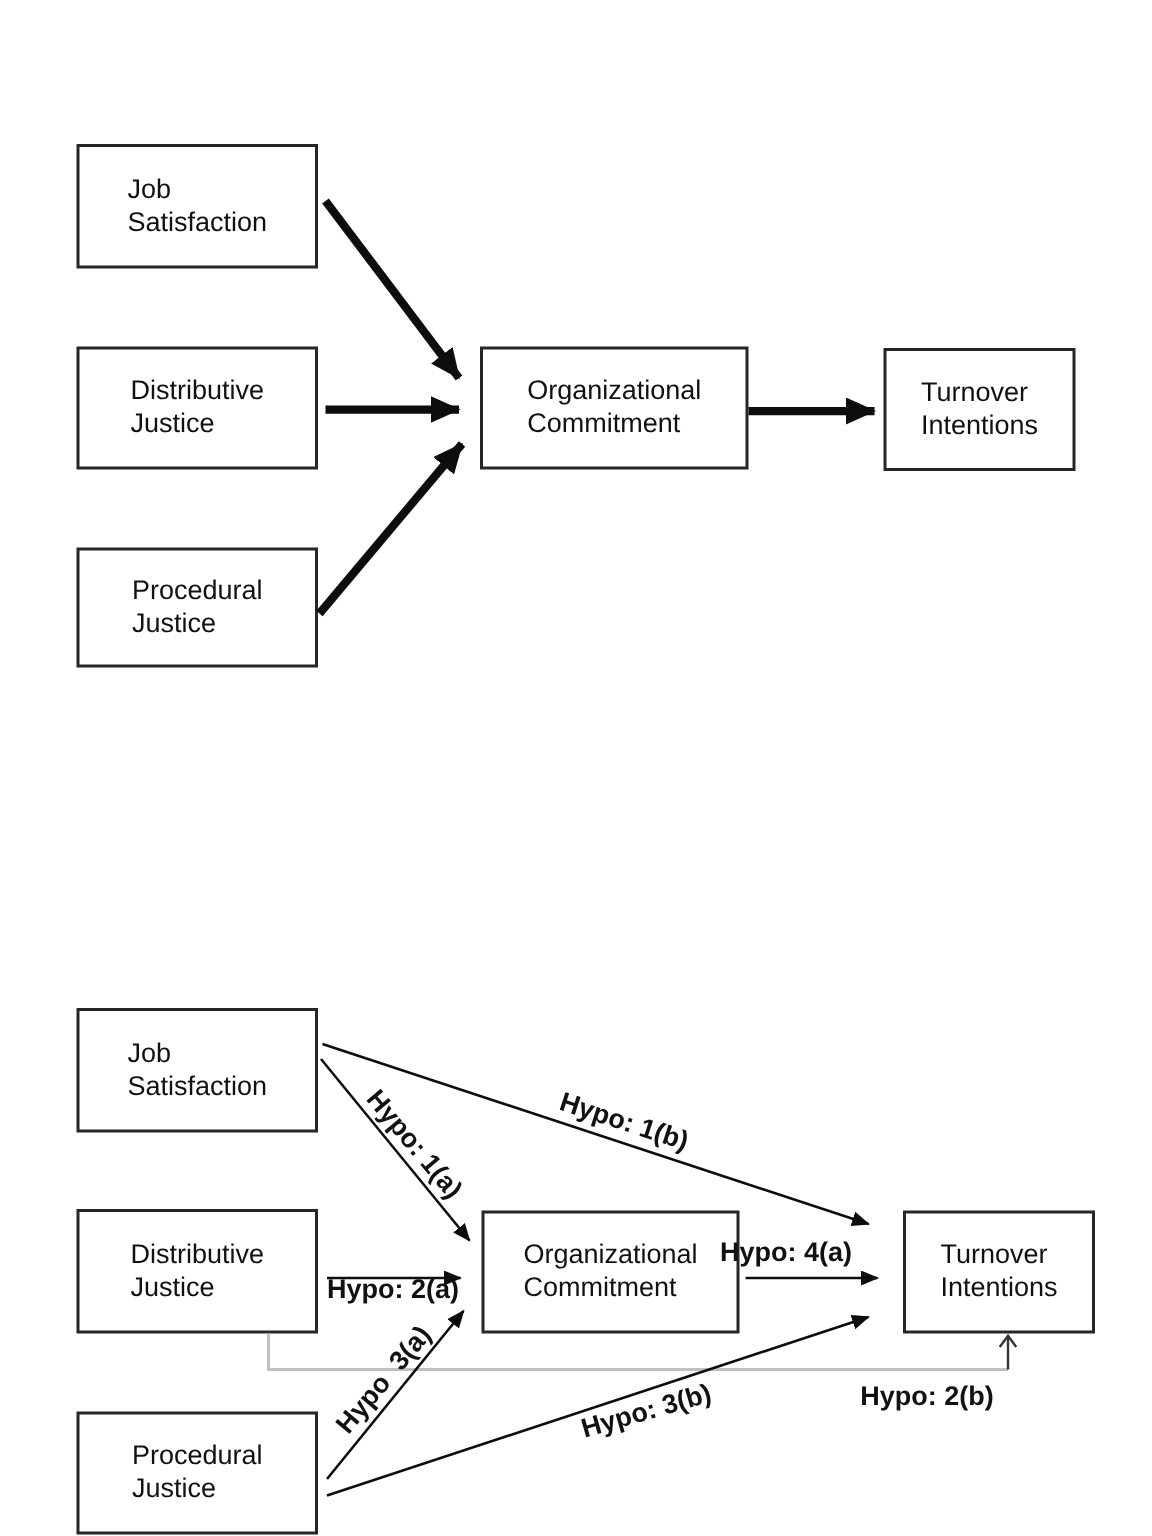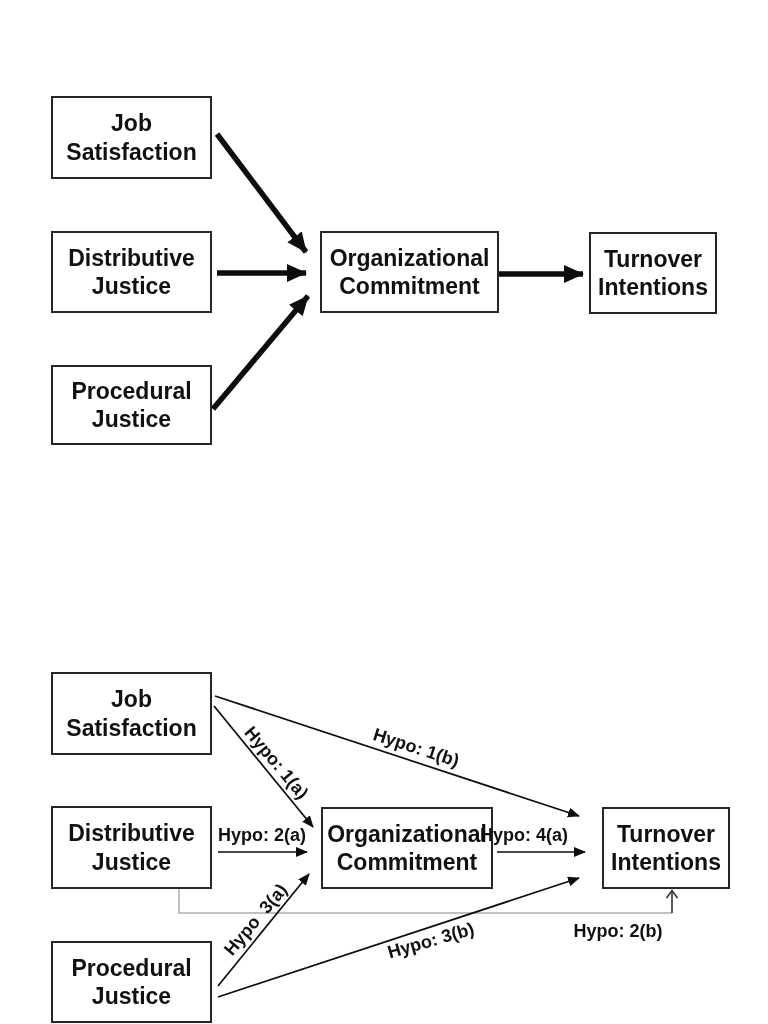--- a/index.html
+++ b/index.html
@@ -2,22 +2,22 @@
 <html><head>
 <meta charset="utf-8">
 <style>
   html,body{margin:0;padding:0;background:#ffffff;}
   .page{
     position:relative;width:768px;height:1024px;background:#ffffff;
     font-family:"Liberation Sans",sans-serif;overflow:hidden;
   }
   .node{
     position:absolute;display:flex;align-items:center;justify-content:center;
-    text-align:center;background:#ffffff;border:2px solid #262626;color:#111111;
-    font-weight:bold;font-size:23px;line-height:1.22;white-space:pre-line;
+    background:#ffffff;border:2px solid #262626;color:#111111;
+    font-weight:normal;font-size:18px;line-height:1.22;white-space:pre-line;
     box-sizing:border-box;z-index:1;
   }
   .connectors{position:absolute;left:0;top:0;z-index:2;}
   .hlabel{
     position:absolute;color:#111111;font-weight:bold;font-size:18px;
     white-space:pre;z-index:3;transform-origin:center center;
   }
 </style>
 </head>
 <body>
@@ -72,19 +72,19 @@
 Justice</div>
   <div class="node" style="left:51px;top:941px;width:161px;height:82px;">Procedural
 Justice</div>
   <div class="node" style="left:321px;top:807px;width:172px;height:82px;">Organizational
 Commitment</div>
   <div class="node" style="left:602px;top:807px;width:128px;height:82px;">Turnover
 Intentions</div>
 
   <div class="hlabel" style="left:276px;top:763px;transform:translate(-50%,-50%) rotate(50deg);">Hypo: 1(a)</div>
   <div class="hlabel" style="left:416px;top:748px;transform:translate(-50%,-50%) rotate(18deg);">Hypo: 1(b)</div>
-  <div class="hlabel" style="left:262px;top:835px;transform:translate(-50%,-50%);">Hypo: 2(a)</div>
+  <div class="hlabel" style="left:262px;top:860px;transform:translate(-50%,-50%);">Hypo: 2(a)</div>
   <div class="hlabel" style="left:256px;top:920px;transform:translate(-50%,-50%) rotate(-50deg);">Hypo  3(a)</div>
   <div class="hlabel" style="left:524px;top:835px;transform:translate(-50%,-50%);">Hypo: 4(a)</div>
   <div class="hlabel" style="left:431px;top:941px;transform:translate(-50%,-50%) rotate(-16deg);">Hypo: 3(b)</div>
   <div class="hlabel" style="left:618px;top:931px;transform:translate(-50%,-50%);text-align:right;">Hypo: 2(b)</div>
 
 </div>
 
 </body></html>

